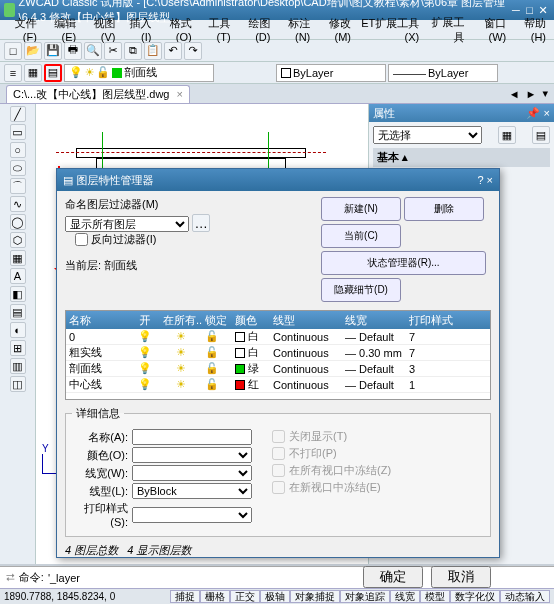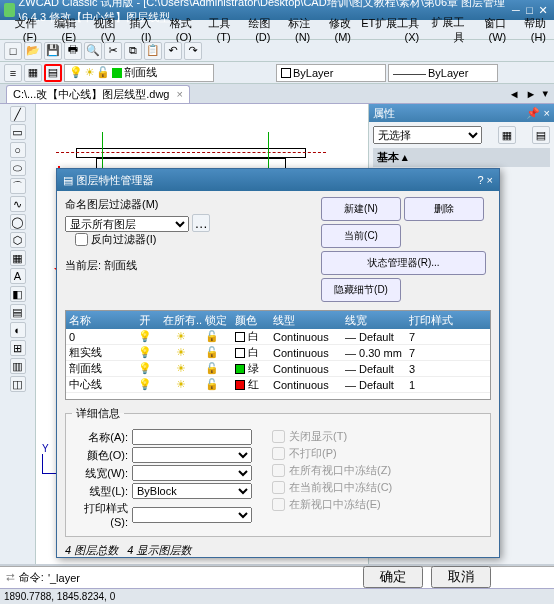--- a/index.html
+++ b/index.html
@@ -340,21 +340,20 @@
             </div>
           <div class="drow">
               <label>打印样式(S):</label>
               <select></select>
             </div>
         </div>
         <div id="dchks">
             <div class="dchk"><input type="checkbox" disabled="" style=""> 关闭显示(T)</div>
             <div class="dchk"><input type="checkbox" disabled="" style=""> 不打印(P)</div>
             <div class="dchk"><input type="checkbox" disabled="" style=""> 在所有视口中冻结(Z)</div>
-            <div class="dchk"><input type="checkbox" disabled="" style=""> 在当前视口中冻结(C)</div>
             <div class="dchk"><input type="checkbox" disabled="" style=""> 在新视口中冻结(E)</div>
           </div>
       </div>
     </fieldset>
 
     <div class="summary">
       <span>4 图层总数</span>&nbsp;&nbsp;
       <span>4 显示图层数</span>
     </div>
 
@@ -367,13 +366,14 @@
 
 <div class="cmdline">
   <span class="arrows">⮂</span>
   <span>命令:</span>
   <span>'_layer</span>
 </div>
 
 <div class="statusbar">
   <span>1890.7788, 1845.8234, 0</span>
   <span class="sp"></span>
+  <span id="statusbtns"><span class="sbtn">捕捉</span><span class="sbtn">栅格</span><span class="sbtn">正交</span><span class="sbtn">极轴</span><span class="sbtn">对象捕捉</span><span class="sbtn">对象追踪</span><span class="sbtn">线宽</span><span class="sbtn">模型</span><span class="sbtn">数字化仪</span><span class="sbtn">动态输入</span></span>
 </div>
 
 </body></html>

